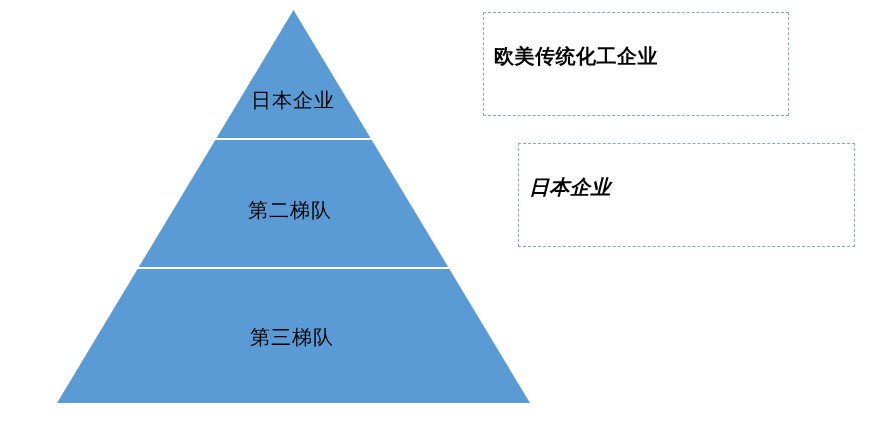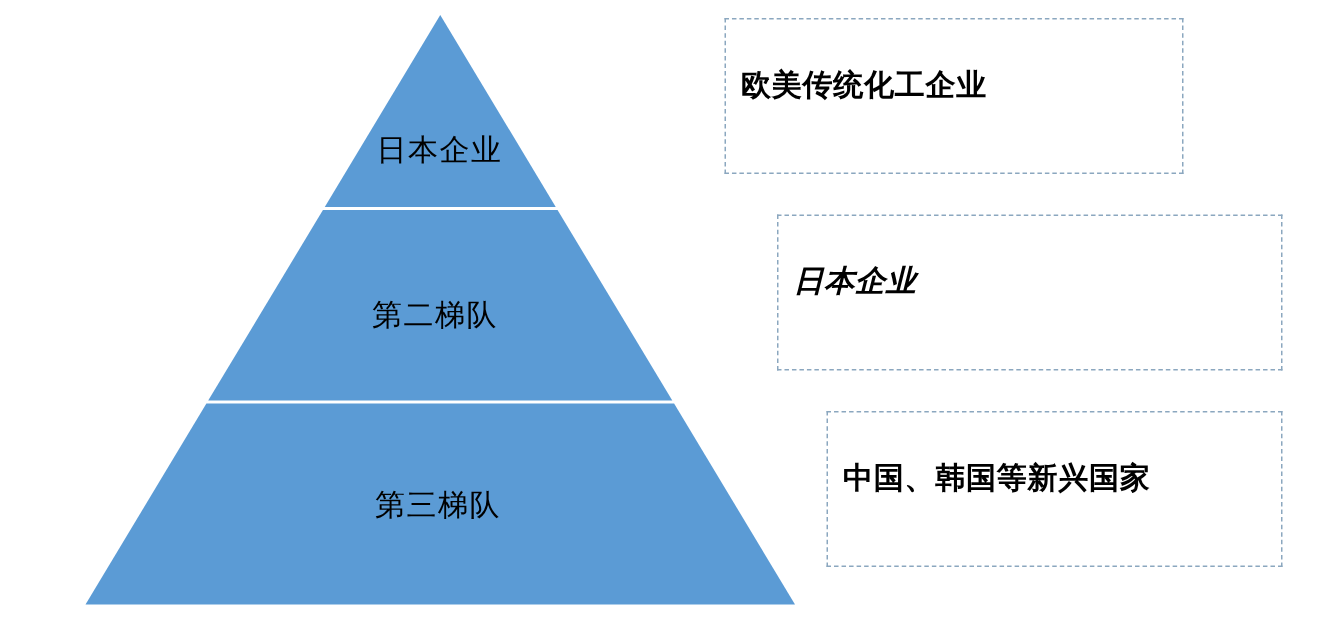--- a/index.html
+++ b/index.html
@@ -68,17 +68,14 @@
   <div class="tier-label tier3-label">第三梯队</div>
 
   <div class="callout callout1">
     <span>欧美传统化工企业</span>
   </div>
 
   <div class="callout callout2">
     <span>日本企业</span>
   </div>
 
-  <div class="callout callout3">
-    <span>中国、韩国等新兴国家</span>
-  </div>
 
 </div>
 
 </body></html>

